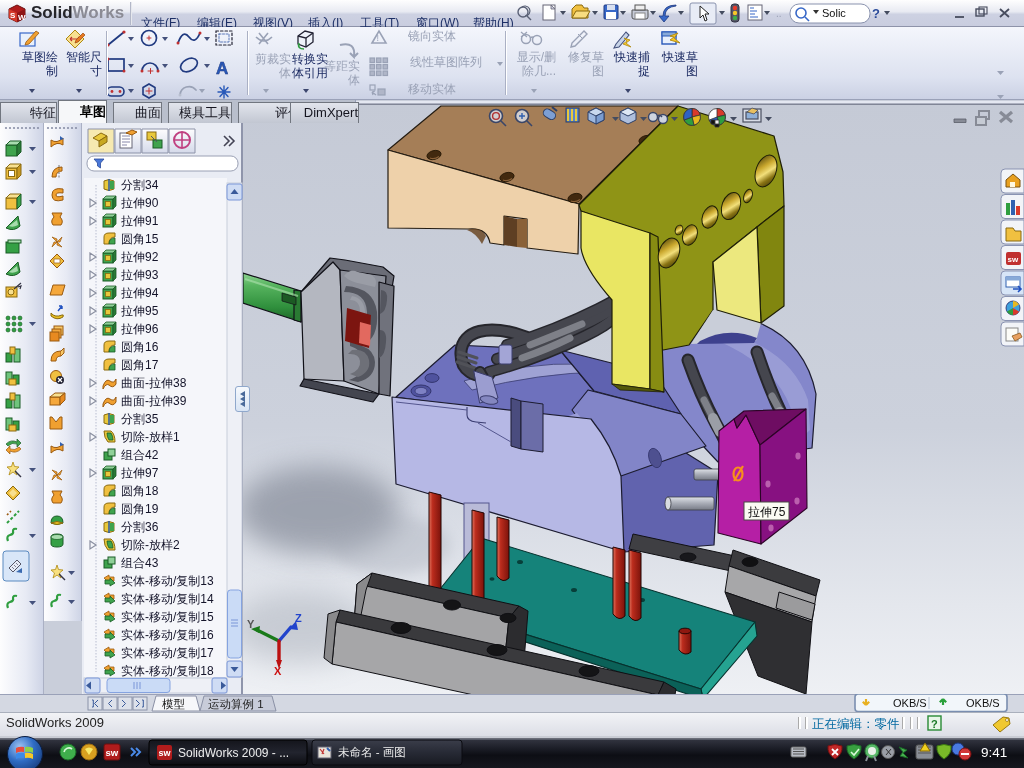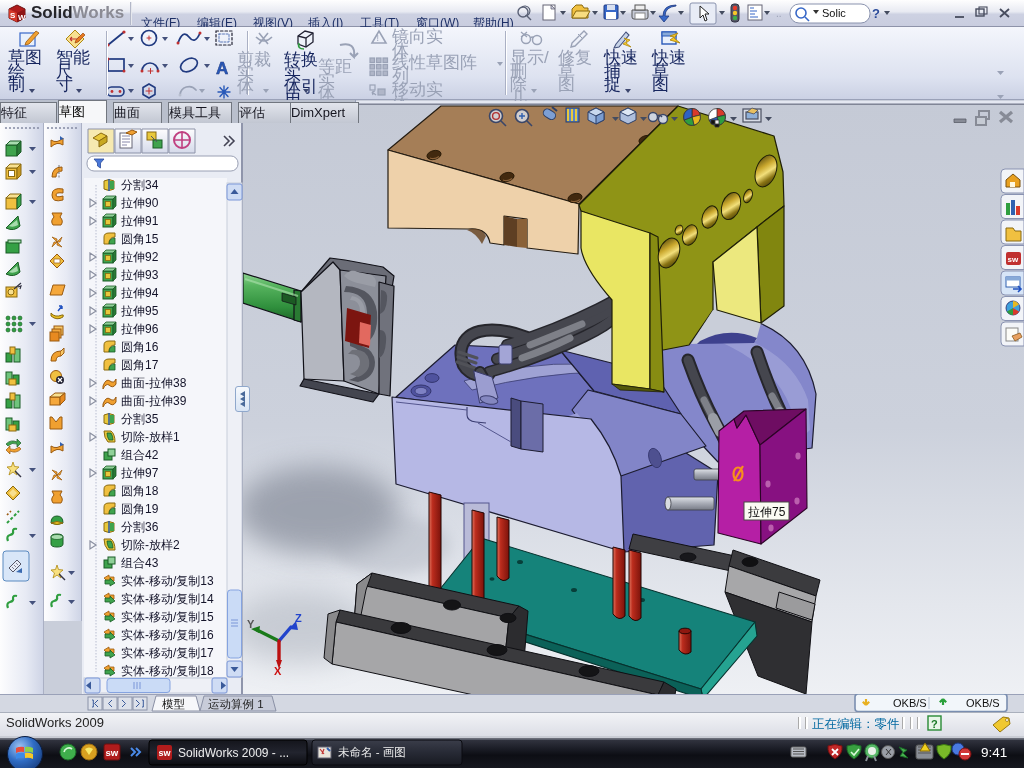--- a/index.html
+++ b/index.html
@@ -8,28 +8,28 @@
 
 #title{left:0;top:0;width:1024px;height:27px;background:linear-gradient(#FEFEFE,#E8EAF2 45%,#CDD1E2 55%,#C9CDDF);border-bottom:1px solid #8E93A9}
 #logo{left:7px;top:4px;width:20px;height:19px}
 #swname{left:31px;top:3px;font-size:17px;font-weight:bold;color:#26262b;letter-spacing:0px}
 #swname span{color:#8b8b95}
 .vsep{top:2px;width:2px;height:23px;background:linear-gradient(90deg,#9aa0b6,#fff)}
 .menu{top:15px;font-size:12px;color:#1d2f66}
 
 #tools{left:0;top:27px;width:1024px;height:73px;background:linear-gradient(#F4F6FC,#DDE2F0 70%,#CBD1E4);border-bottom:1px solid #9aa1b8}
 .tsep{top:31px;width:1px;height:64px;background:#aab0c4;box-shadow:1px 0 0 #fff}
-.bcap{font-size:17px;color:#16255e;text-align:left;line-height:13.5px}
+.bcap{font-size:12px;color:#16255e;text-align:right;line-height:13.5px}
 .bcap.gray{color:#9aa2b6}
 .drop{width:0;height:0;border-left:3px solid transparent;border-right:3px solid transparent;border-top:4px solid #3c466e}
 .drop.gray{border-top-color:#9aa2b6}
 
 #tabstrip{left:0;top:100px;width:356px;height:23px;background:#b9bfcc;border-right:1px solid #9aa1b8;z-index:5}
-.ctab{z-index:6;top:2px;height:21px;background:linear-gradient(#e2e5ec,#c2c7d2);border:1px solid #71767f;border-bottom:none;font-size:13px;color:#15151f;text-align:left;line-height:20px}
-.ctab.act{background:#f6f7f9;font-weight:normal;color:#000;top:0;height:23px;line-height:22px;z-index:7}
+.ctab{z-index:6;top:2px;height:21px;background:linear-gradient(#e2e5ec,#c2c7d2);border:1px solid #71767f;border-bottom:none;font-size:13px;color:#15151f;text-align:right;line-height:20px}
+.ctab.act{background:#f6f7f9;font-weight:bold;color:#000;top:0;height:23px;line-height:22px;z-index:7}
 
 #col1{left:0;top:123px;width:44px;height:571px;background:linear-gradient(90deg,#fdfdfe,#e7eaf4 60%,#ced4e6);border-right:1px solid #aab0c4}
 #col2{left:44px;top:123px;width:38px;height:498px;background:linear-gradient(90deg,#fdfdfe,#e7eaf4 60%,#ced4e6);border-right:1px solid #aab0c4}
 
 #tree{left:82px;top:123px;width:161px;height:571px;background:#e9ecf4;border-right:2px solid #8f95ab}
 
 #btabs{left:0;top:694px;width:1024px;height:18px;background:#d4d8e2;border-top:1px solid #9aa1b8}
 #status{left:0;top:712px;width:1024px;height:24px;background:linear-gradient(#f2f3f6,#dcdee6);border-top:1px solid #aab0bc;font-size:12px;color:#222}
 #taskbar{left:0;top:736px;width:1024px;height:32px;background:linear-gradient(#3a3d49,#1b1d26 40%,#0d0e14 60%,#16181f)}
 </style></head>
@@ -217,21 +217,21 @@
  </g>
  <path d="M997,44 l3.5,4 3.5,-4 Z" fill="#9aa2b6"></path>
  <path d="M997,68 l3.5,4 3.5,-4 Z" fill="#9aa2b6"></path>
 </svg>
 <div class="abs bcap" style="left:8px;top:51px;width:50px">草图绘<br>制</div>
 <div class="abs drop" style="left:29px;top:89px"></div>
 <div class="abs bcap" style="left:56px;top:51px;width:46px">智能尺<br>寸</div>
 <div class="abs drop" style="left:76px;top:89px"></div>
 <div class="abs tsep" style="left:106px"></div>
 <div class="abs tsep" style="left:247px"></div>
-<div class="abs bcap gray" style="left:237px;top:53px;width:38px">剪裁实<br>体</div>
+<div class="abs bcap gray" style="left:253px;top:53px;width:38px">剪裁实<br>体</div>
 <div class="abs drop gray" style="left:263px;top:89px"></div>
 <div class="abs bcap" style="left:284px;top:53px;width:44px">转换实<br>体引用</div>
 <div class="abs drop" style="left:303px;top:89px"></div>
 <div class="abs bcap gray" style="left:318px;top:60px;width:42px">等距实<br>体</div>
 <div class="abs bcap gray" style="left:392px;top:30px;width:64px">镜向实体</div>
 <div class="abs bcap gray" style="left:392px;top:56px;width:90px">线性草图阵列</div>
 <div class="abs bcap gray" style="left:392px;top:83px;width:64px">移动实体</div>
 <div class="abs drop gray" style="left:497px;top:62px"></div>
 <div class="abs tsep" style="left:505px"></div>
 <div class="abs bcap gray" style="left:510px;top:51px;width:46px">显示/删<br>除几...</div>

